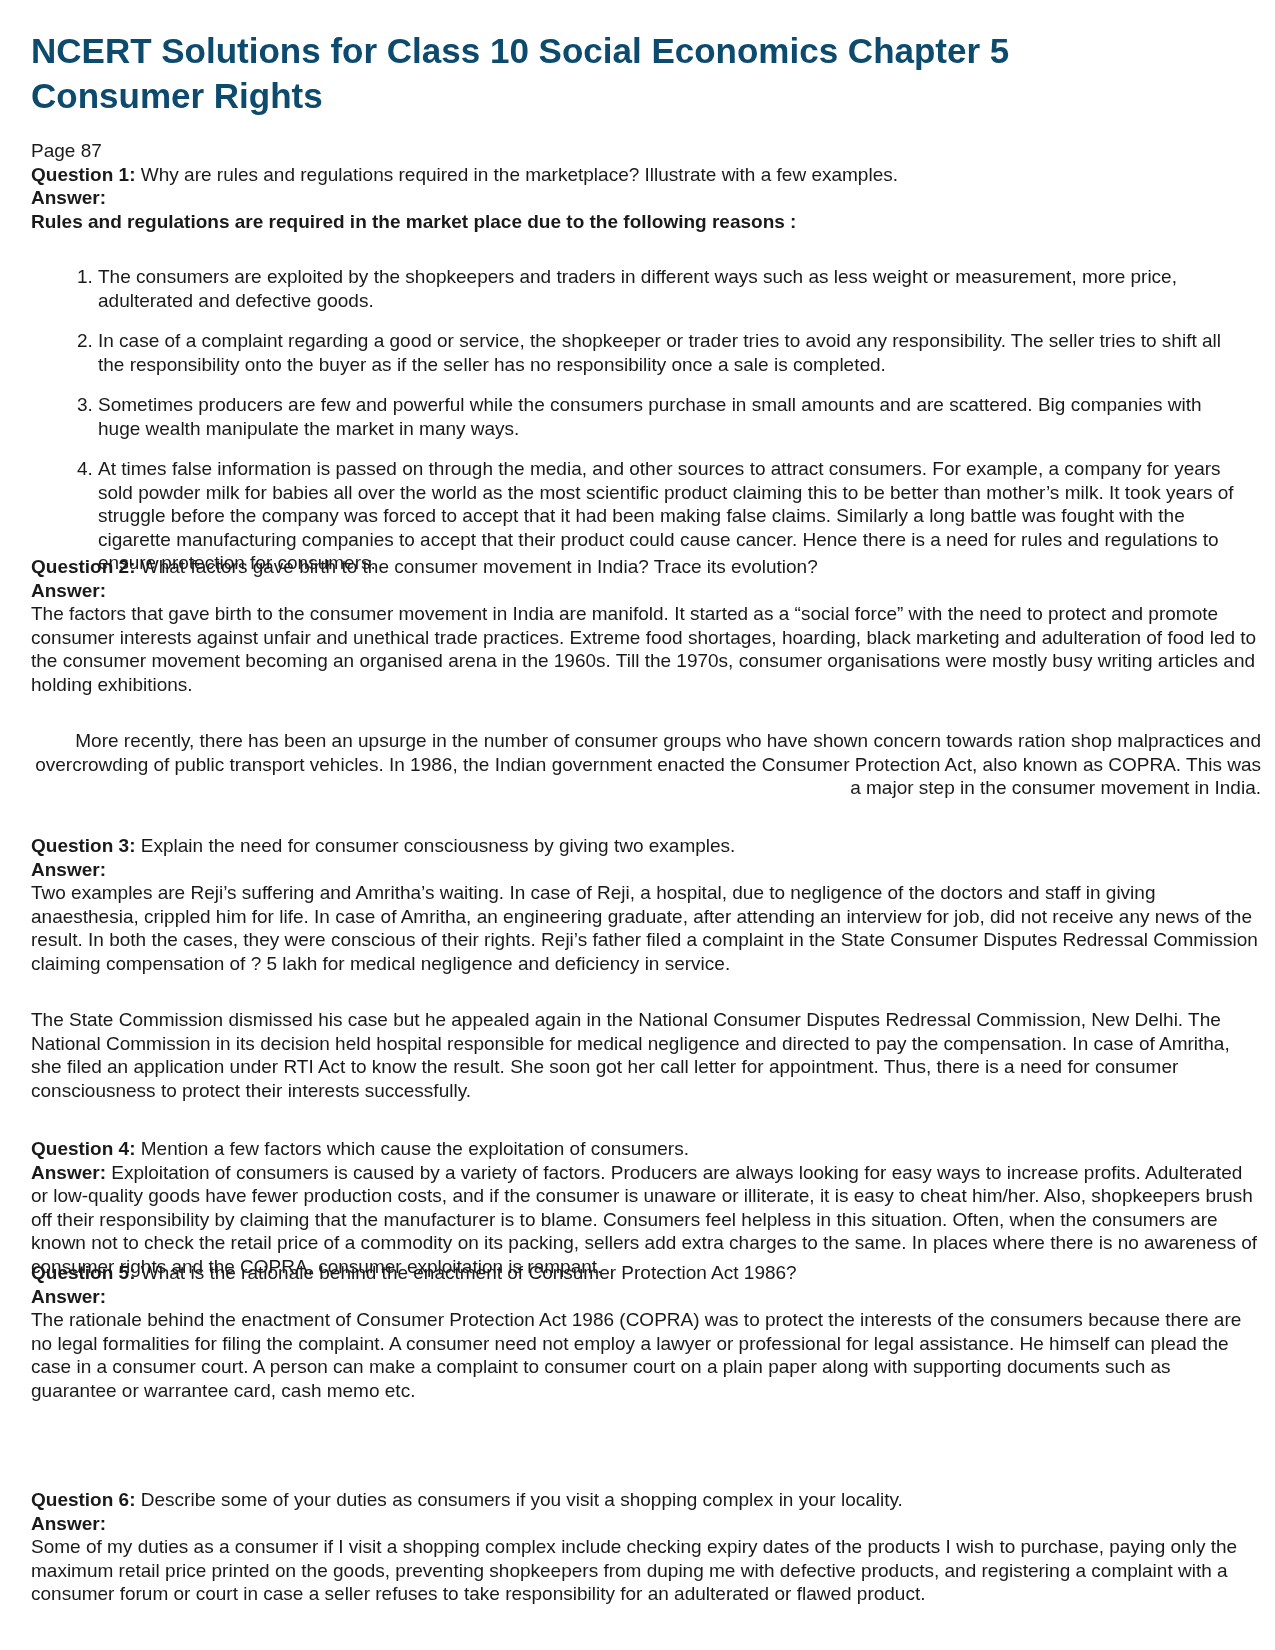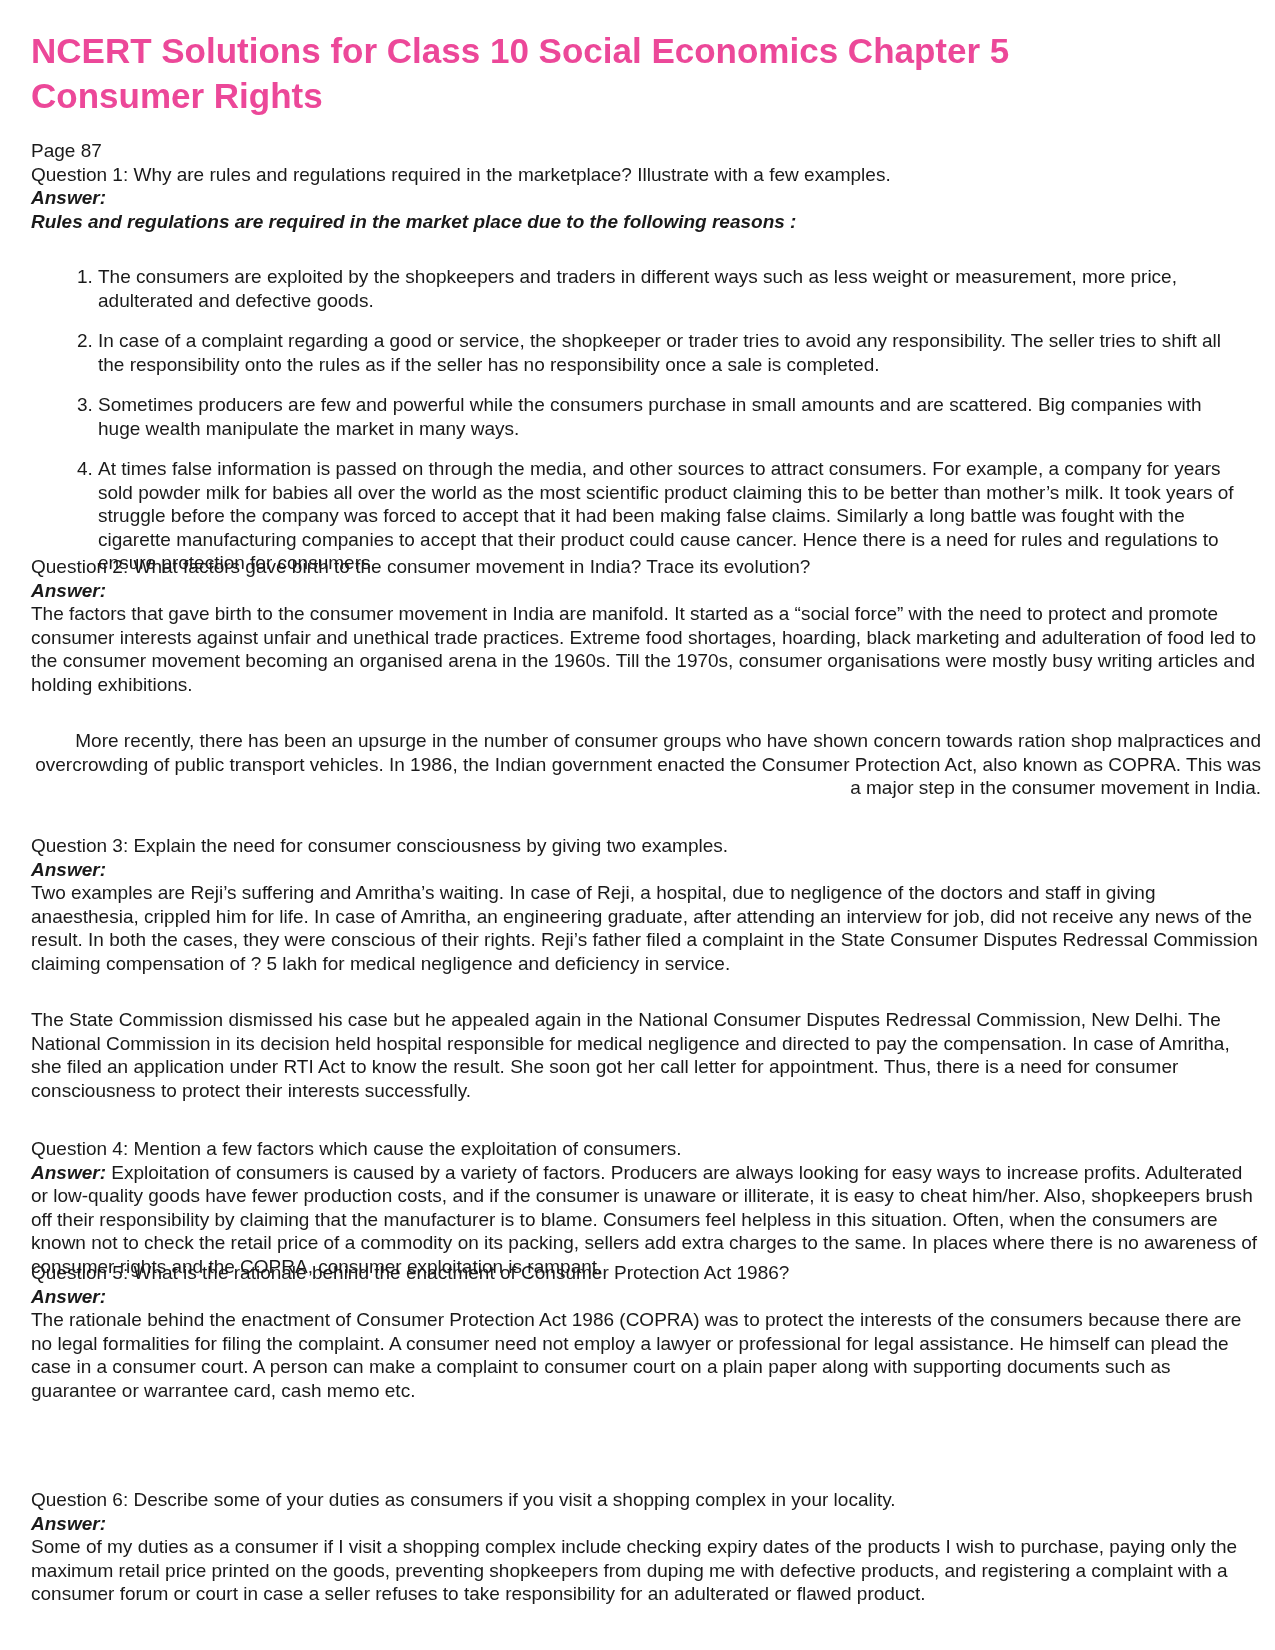--- a/index.html
+++ b/index.html
@@ -1,23 +1,23 @@
 <!DOCTYPE html>
 <html><head>
 <meta charset="utf-8">
 <style>
   html, body { margin:0; padding:0; background:#ffffff; }
   body { width:1275px; height:1650px; position:relative; overflow:hidden;
          font-family:"Liberation Sans", sans-serif; color:#1a1a1a; }
   .page { position:absolute; left:31px; top:0; width:1225px; }
-  .title { position:absolute; left:0; top:28px; width:1200px; color:#ec4899;
+  .title { position:absolute; left:0; top:28px; width:1200px; color:#0c4a6e;
            font-weight:bold; font-size:35px; line-height:45px; margin:0; }
   .block { position:absolute; left:0; width:1230px; font-size:19px; line-height:23.5px; }
-  .q-label { font-weight:normal; }
-  .bold { font-weight:bold;font-style:italic; }
+  .q-label { font-weight:bold; }
+  .bold { font-weight:bold; }
   ol { margin:0; padding:0 0 0 50px; }
   ol li { padding-left:0; margin:17px; }
   ol li::marker { font-weight:normal; }
   p { margin:0; }
 </style>
 </head>
 <body>
 
 <div class="page">
 
@@ -26,21 +26,21 @@
     <span>Consumer Rights</span>
   </h1>
 
   <div class="block" style="top:139px;">
     <p>Page 87</p>
     <p><span class="q-label">Question 1:</span><span> Why are rules and regulations required in the marketplace? Illustrate with a few examples.</span></p>
     <p class="bold">Answer:</p>
     <p class="bold">Rules and regulations are required in the market place due to the following reasons :</p>
     <ol style="margin-top:32px;">
       <li>The consumers are exploited by the shopkeepers and traders in different ways such as less weight or measurement, more price, adulterated and defective goods.</li>
-      <li>In case of a complaint regarding a good or service, the shopkeeper or trader tries to avoid any responsibility. The seller tries to shift all the responsibility onto the rules as if the seller has no responsibility once a sale is completed.</li>
+      <li>In case of a complaint regarding a good or service, the shopkeeper or trader tries to avoid any responsibility. The seller tries to shift all the responsibility onto the buyer as if the seller has no responsibility once a sale is completed.</li>
       <li>Sometimes producers are few and powerful while the consumers purchase in small amounts and are scattered. Big companies with huge wealth manipulate the market in many ways.</li>
       <li>At times false information is passed on through the media, and other sources to attract consumers. For example, a company for years sold powder milk for babies all over the world as the most scientific product claiming this to be better than mother’s milk. It took years of struggle before the company was forced to accept that it had been making false claims. Similarly a long battle was fought with the cigarette manufacturing companies to accept that their product could cause cancer.  Hence there is a need for rules and regulations to ensure protection for consumers.</li>
     </ol>
   </div>
 
   <div class="block" style="top:555px;">
     <p><span class="q-label">Question 2:</span><span> What factors gave birth to the consumer movement in India? Trace its evolution?</span></p>
     <p class="bold">Answer:</p>
     <p>The factors that gave birth to the consumer movement in India are manifold. It started as a “social force” with the need to protect and promote consumer interests against unfair and unethical trade practices. Extreme food shortages, hoarding, black marketing and adulteration of food led to the consumer movement becoming an organised arena in the 1960s. Till the 1970s, consumer organisations were mostly busy writing articles and holding exhibitions.</p>
     <p style="margin-top:33px;text-align:right;">More recently, there has been an upsurge in the number of consumer groups who have shown concern towards ration shop malpractices and overcrowding of public transport vehicles. In 1986, the Indian government enacted the Consumer Protection Act, also known as COPRA. This was a major step in the consumer movement in India.</p>

